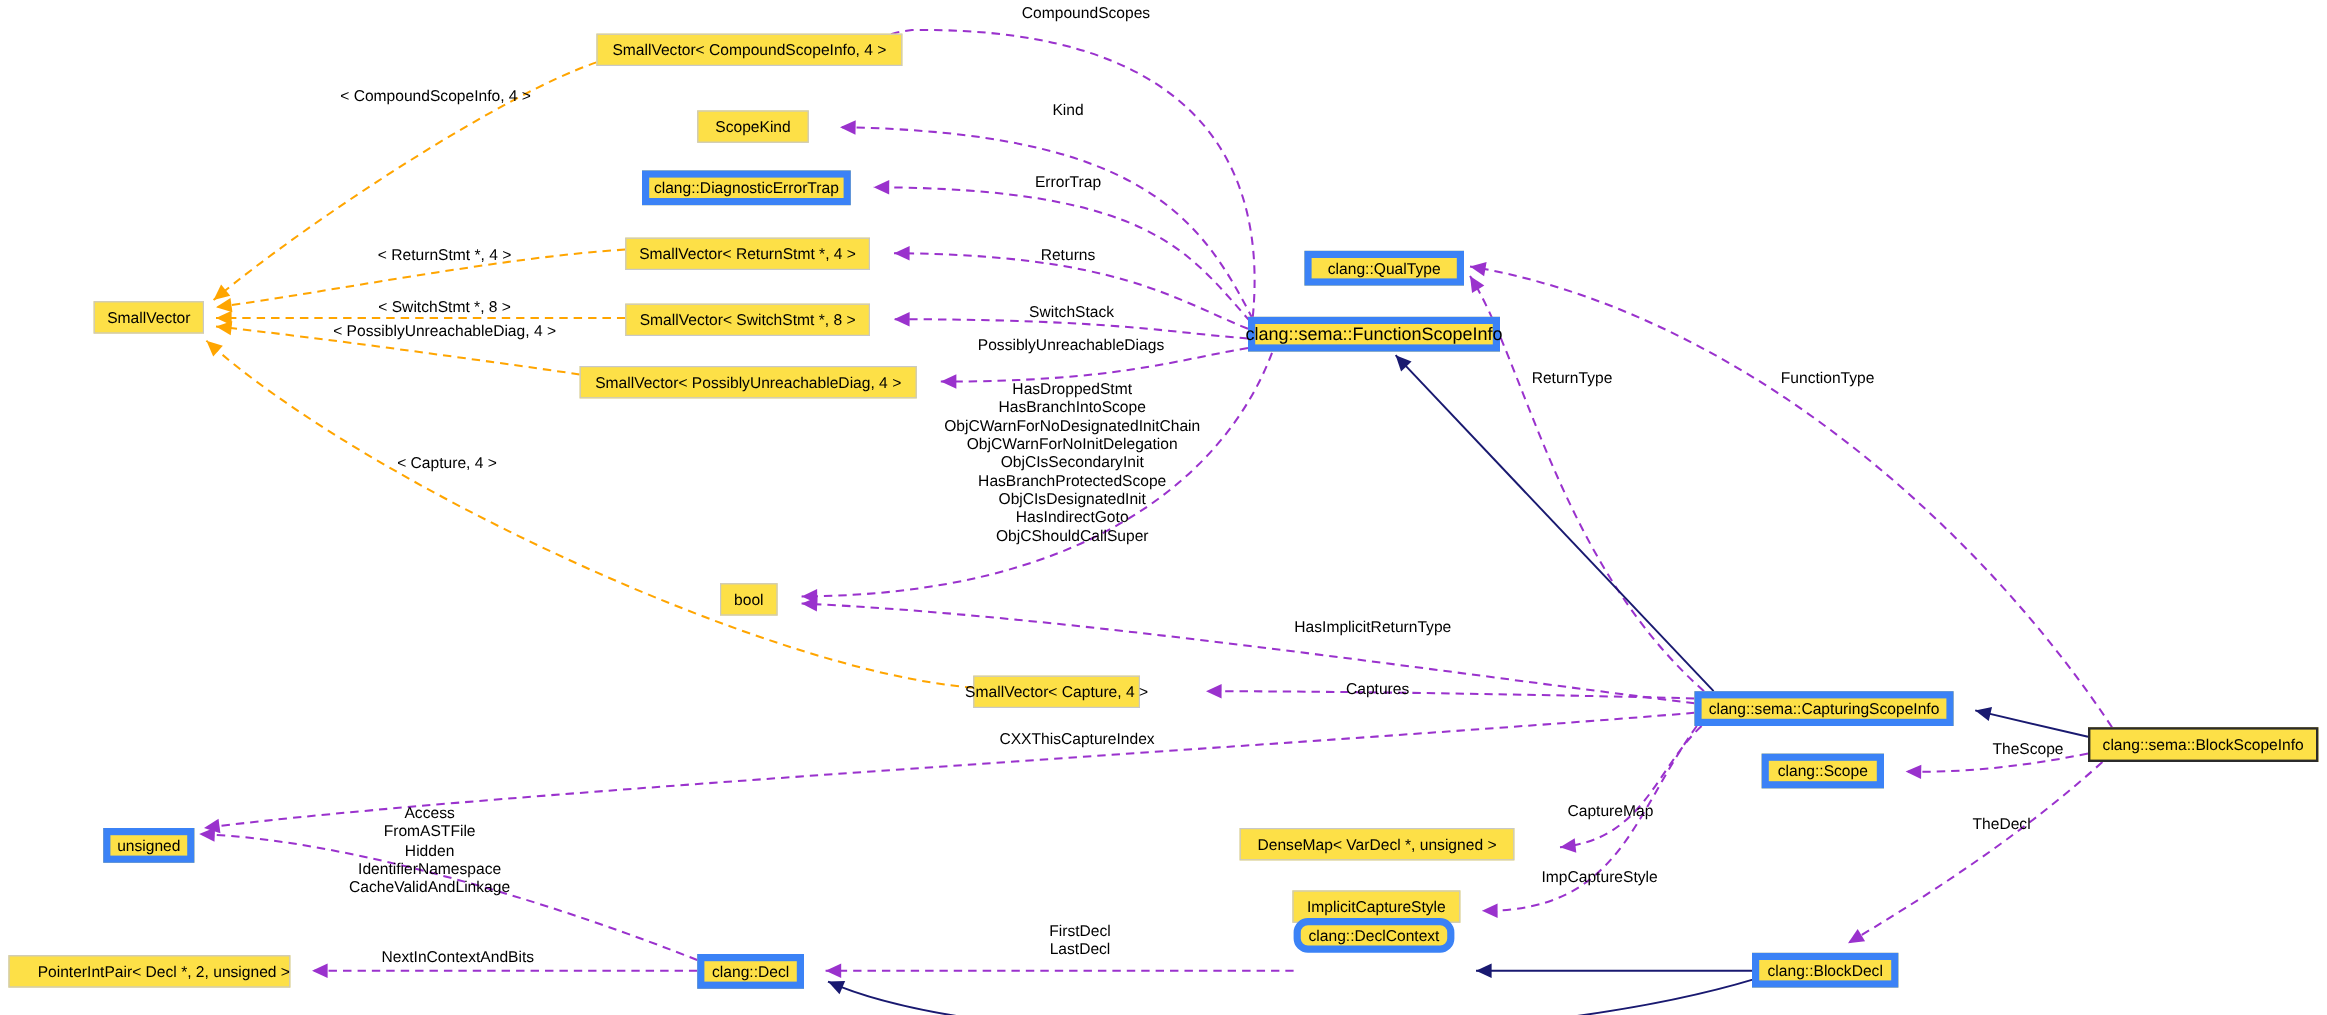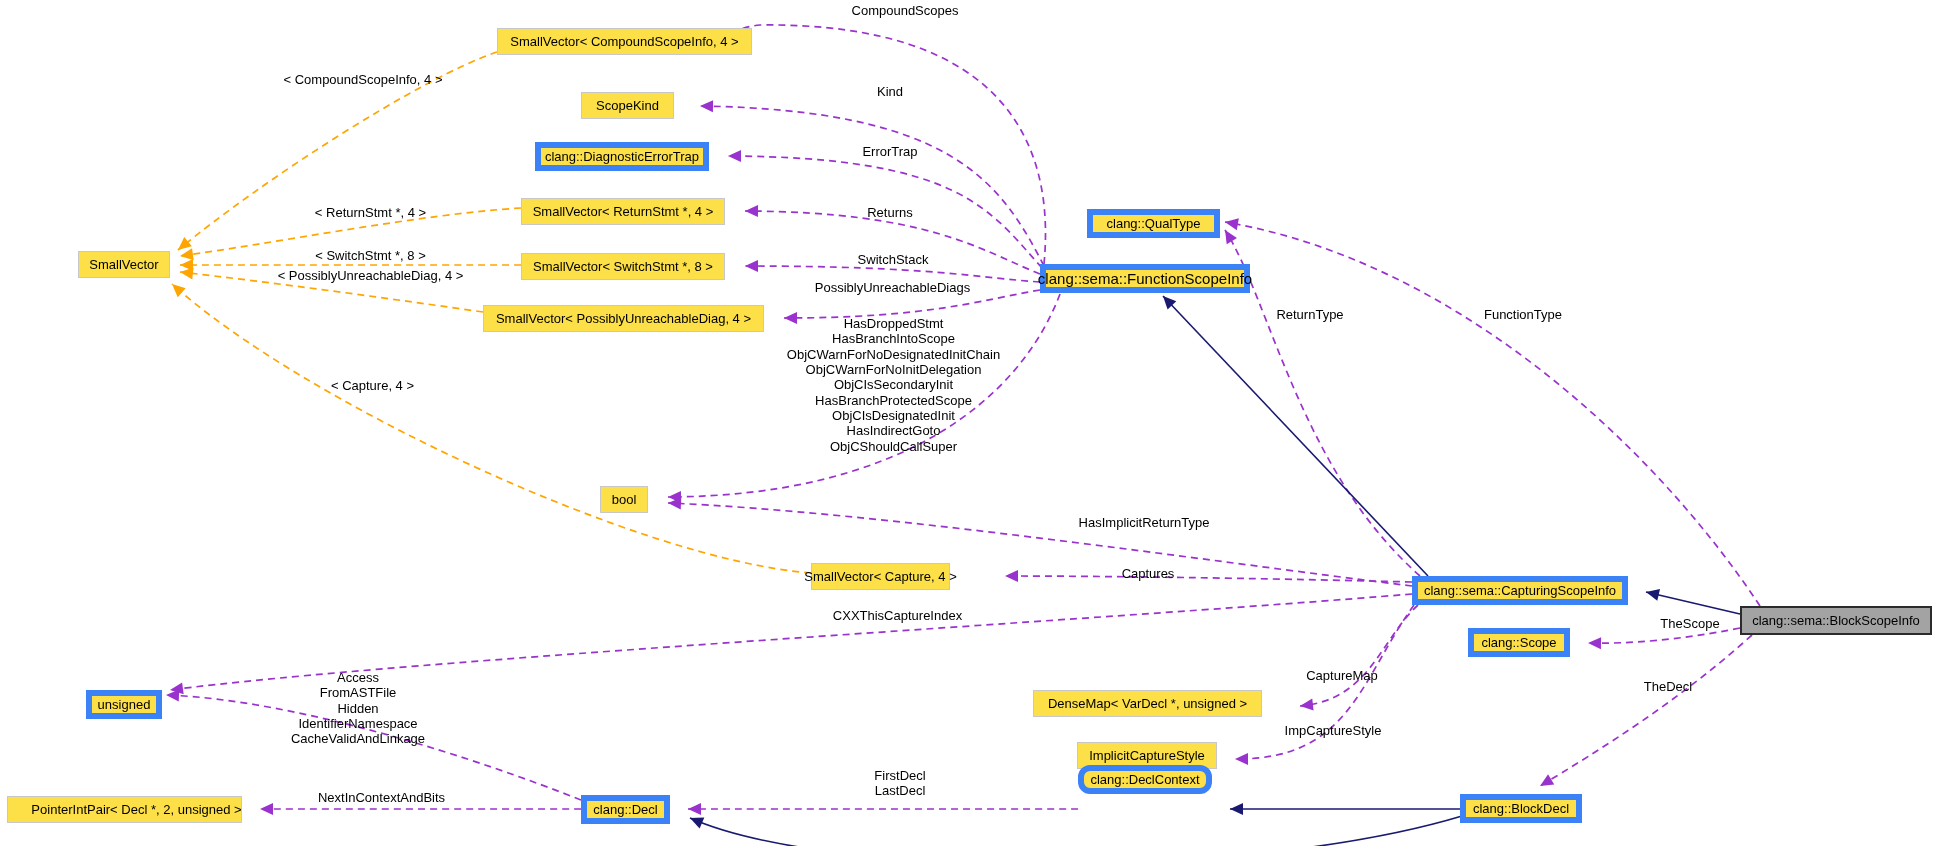--- a/index.html
+++ b/index.html
@@ -4,21 +4,21 @@
 <style>
   html,body{margin:0;padding:0;background:#ffffff;}
   body{font-family:"Liberation Sans","DejaVu Sans",sans-serif;}
   #diagram-root{position:relative;width:1939px;height:846px;background:#ffffff;overflow:hidden;}
   svg#graph{position:absolute;left:0;top:0;width:1939px;height:846px;}
   .node-box{position:absolute;box-sizing:border-box;display:flex;align-items:center;
             justify-content:center;background:#fde047;white-space:nowrap;
             font-family:"Liberation Sans","DejaVu Sans",sans-serif;color:#000000;}
   .node-box.thin{border:1px solid #c8c8c8;}
   .node-box.thick{border:6px solid #3b82f6;}
-  .node-box.current{border:2px solid #2b2b2b;background:#a3a3a3;}
+  .node-box.current{border:2px solid #2b2b2b;background:#fde047;}
   .edge-label{position:absolute;white-space:pre;text-align:center;color:#000000;
               font-family:"Liberation Sans","DejaVu Sans",sans-serif;line-height:1.18;}
 </style>
 </head>
 <body>
 
 <div id="diagram-root">
   <svg id="graph" viewBox="0 0 1939 846" xmlns="http://www.w3.org/2000/svg">
       <path d="M 497,52 C 420,78 260,182 178,250" fill="none" stroke="#ffa500" stroke-width="1.7" stroke-dasharray="7,5"></path>
       <path d="M 521,208 C 420,214 270,244 180,256" fill="none" stroke="#ffa500" stroke-width="1.7" stroke-dasharray="7,5"></path>

